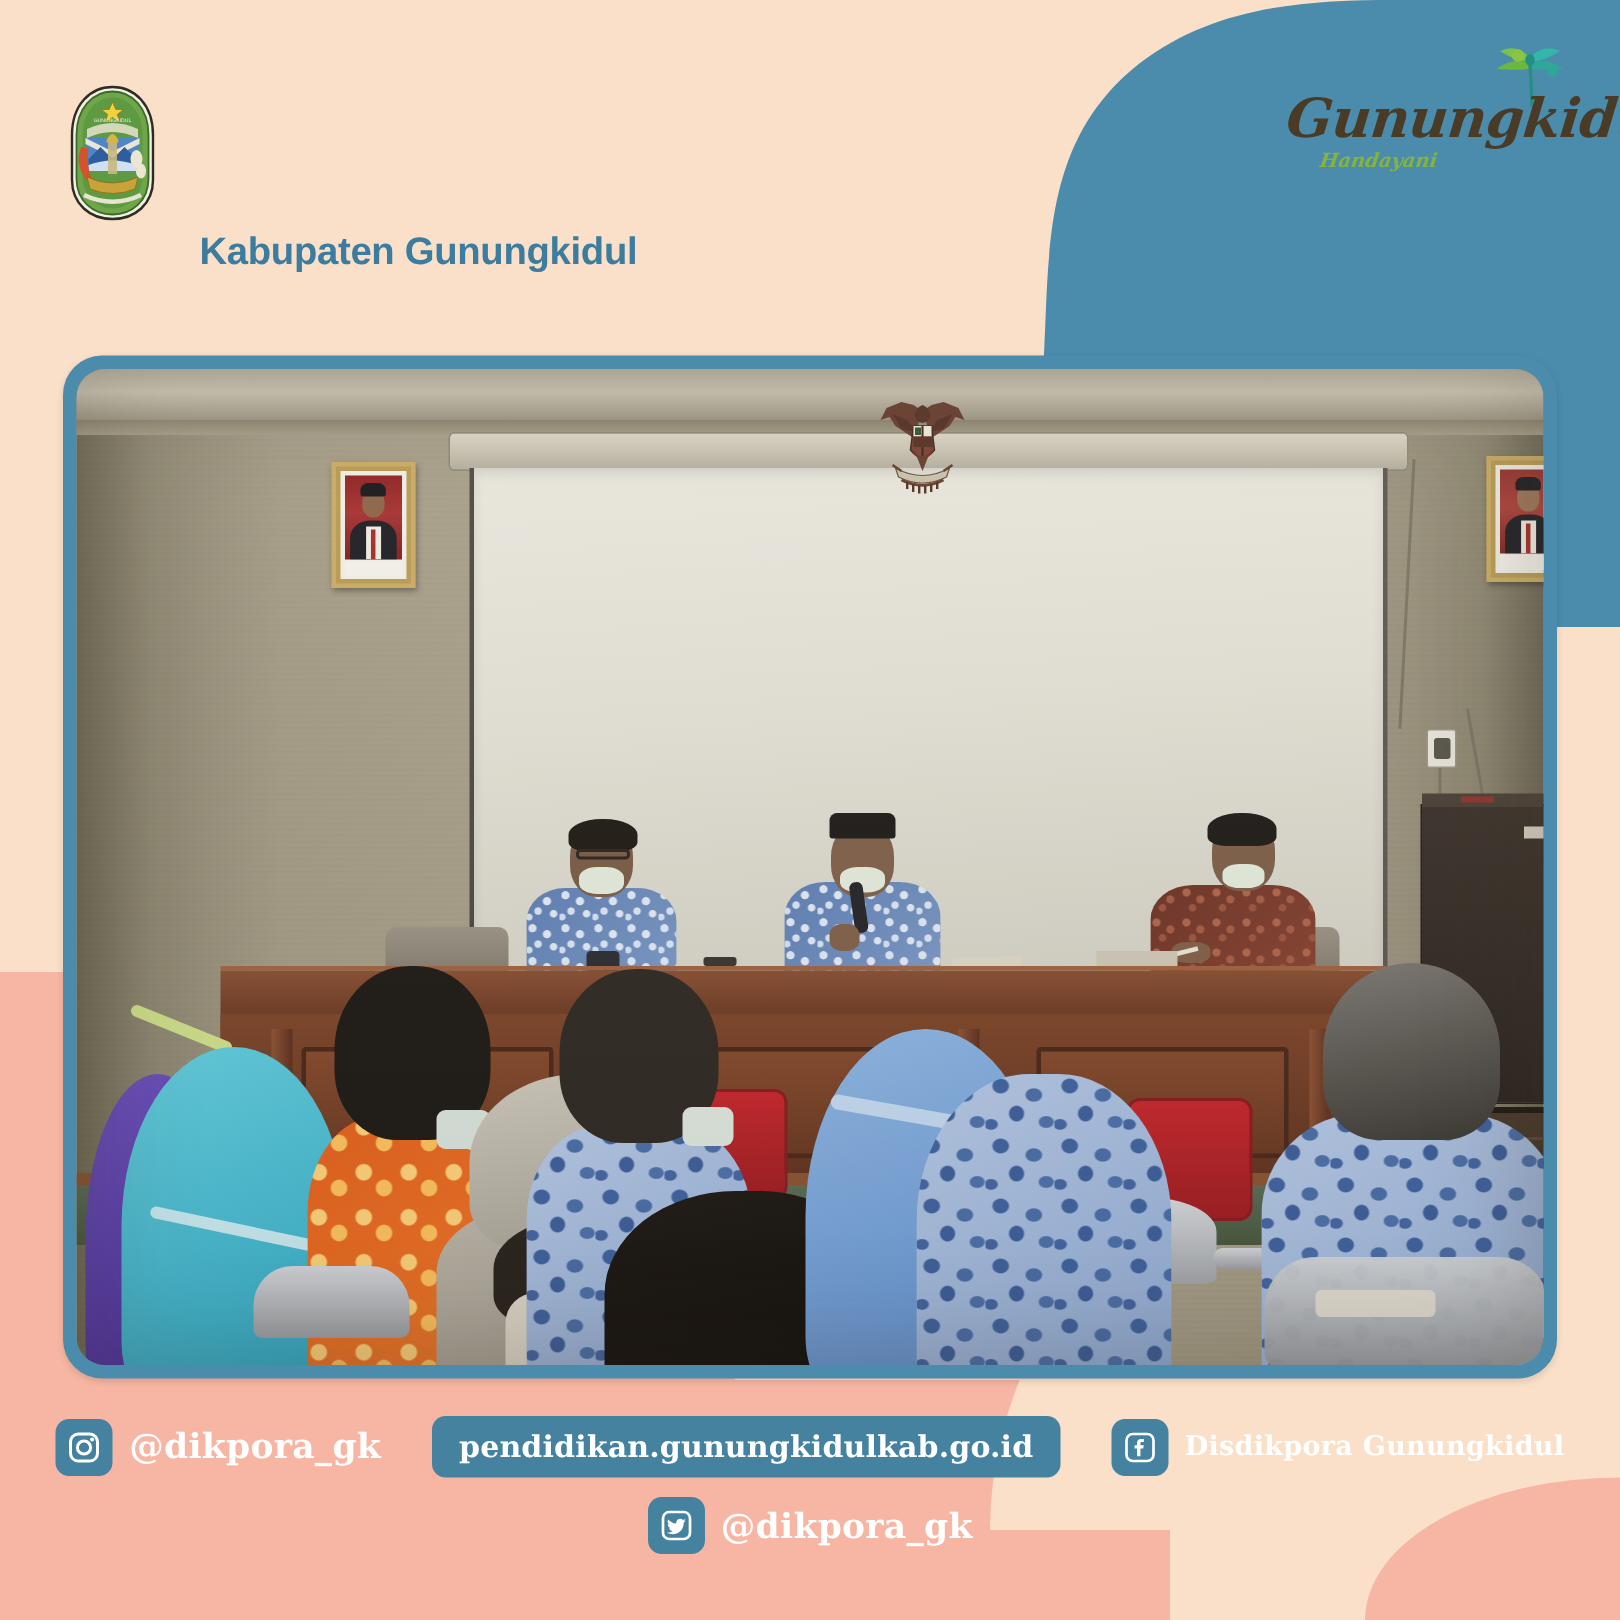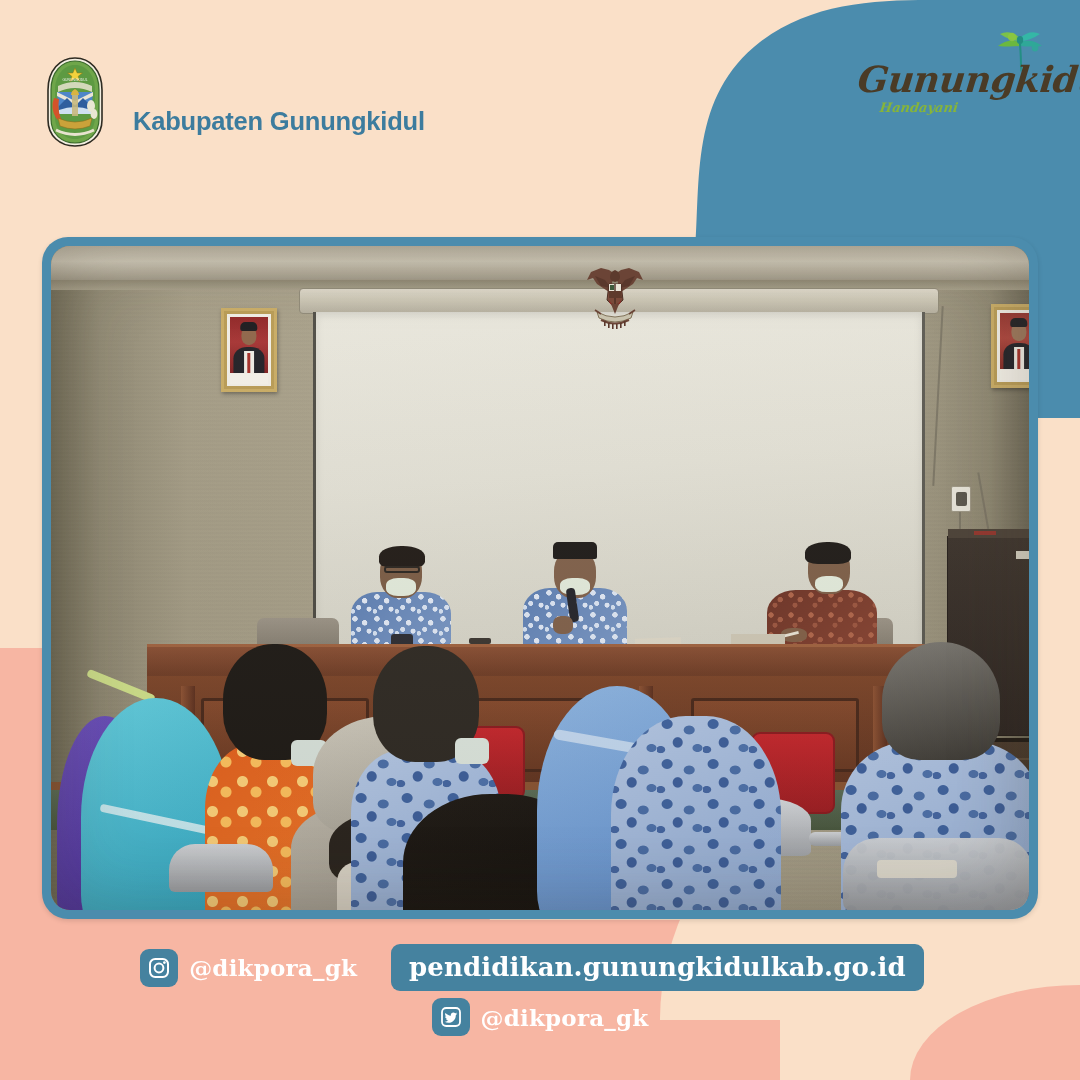--- a/index.html
+++ b/index.html
@@ -60,21 +60,21 @@
   
   .header { position:absolute; left:0; top:0; width:100%; height:200px; z-index:20; }
 
   .crest { position:absolute; left:44px; top:56px; width:62px; height:92px; }
 
   .org-title {
     position:absolute; left:133px; top:72px;
     color:#3C7C9E; font-weight:bold; font-size:25.5px; line-height:33px;
     letter-spacing:-0.2px; white-space:pre-line;
   }
-  .org-title .l2 { display:block; }
+  .org-title .l2 { display:block;margin-top:47px; }
 
   .brand { position:absolute; right:22px; top:28px; width:200px; height:96px; }
   .brand-word {
     position:absolute; left:0; top:30px; width:200px;
     font-family:"DejaVu Serif", serif;
     font-style:italic; font-weight:bold; font-size:36px;
     color:#4A3B26; letter-spacing:-0.5px;
     transform:skewX(-6deg);
   }
   .brand-sub {
@@ -256,21 +256,21 @@
 
   .f-item{ display:flex; align-items:center; gap:11px; }
   .sicon{ width:38px; height:38px; border-radius:9px; background:#45829F;
           display:flex; align-items:center; justify-content:center; flex:none; }
   .sicon svg{ display:block; }
   .f-label{ color:#FFFFFF; font-family:"DejaVu Serif", serif; font-weight:bold;
             font-size:23px; letter-spacing:.2px; }
   .f-label.small{ font-size:18px; }
   .url-pill{ background:#45829F; color:#fff; border-radius:9px;
              padding:8px 18px 9px; font-family:"DejaVu Serif", serif;
-             font-weight:bold; font-size:26px; letter-spacing:.1px; margin:0 16px; }
+             font-weight:bold; font-size:20px; letter-spacing:.1px; margin:0 16px; }
 </style>
 </head>
 <body>
 
 <div class="bg-root">
   <div class="bg-peach-base"></div>
 
   <div class="bg-blue-top">
     <svg width="620" height="470" viewBox="0 0 620 470">
       <path d="M620,0 L620,470 L0,470 C0,470 150,455 210,350 C265,252 200,120 300,42 C350,4 410,0 470,0 Z" fill="#4B8CAD"></path>
@@ -560,20 +560,29 @@
           <rect x="3" y="3" width="18" height="18" rx="5.2" fill="none" stroke="#fff" stroke-width="2"></rect>
           <circle cx="12" cy="12" r="4.4" fill="none" stroke="#fff" stroke-width="2"></circle>
           <circle cx="17.4" cy="6.6" r="1.35" fill="#fff"></circle>
         </svg>
       </span>
       <span class="f-label">@dikpora_gk</span>
     </div>
 
     <div class="url-pill">pendidikan.gunungkidulkab.go.id</div>
 
+    <div class="f-item">
+      <span class="sicon">
+        <svg width="24" height="24" viewBox="0 0 24 24">
+          <rect x="3" y="3" width="18" height="18" rx="4.2" fill="none" stroke="#fff" stroke-width="1.8"></rect>
+          <path d="M14.6 8.3h-1.5c-.5 0-.8.3-.8.9v1.3h2.2l-.3 2.2h-1.9v5.1h-2.3v-5.1H8.4v-2.2h1.6V9c0-1.7 1-2.7 2.6-2.7h2z" fill="#fff"></path>
+        </svg>
+      </span>
+      <span class="f-label small">Disdikpora Gunungkidul</span>
+    </div>
   </div>
 
   <div class="f-row f-row2">
     <div class="f-item">
       <span class="sicon">
         <svg width="24" height="24" viewBox="0 0 24 24">
           <rect x="3" y="3" width="18" height="18" rx="4.2" fill="none" stroke="#fff" stroke-width="1.8"></rect>
           <path d="M18.4 8.6c-.5.2-1 .4-1.5.4.5-.3.9-.8 1.1-1.4-.5.3-1.1.5-1.7.7-.5-.5-1.2-.8-1.9-.8-1.5 0-2.6 1.2-2.6 2.6 0 .2 0 .4.1.6-2.2-.1-4.1-1.2-5.4-2.7-.2.4-.4.8-.4 1.3 0 .9.5 1.7 1.2 2.2-.4 0-.8-.1-1.2-.3 0 1.3.9 2.3 2.1 2.6-.2.1-.5.1-.7.1-.2 0-.3 0-.5-.1.3 1 1.3 1.8 2.4 1.8-.9.7-2 1.1-3.2 1.1h-.6c1.2.7 2.5 1.1 3.9 1.1 4.7 0 7.3-3.9 7.3-7.3v-.3c.5-.4.9-.9 1.3-1.4z" fill="#fff"></path>
         </svg>
       </span>

